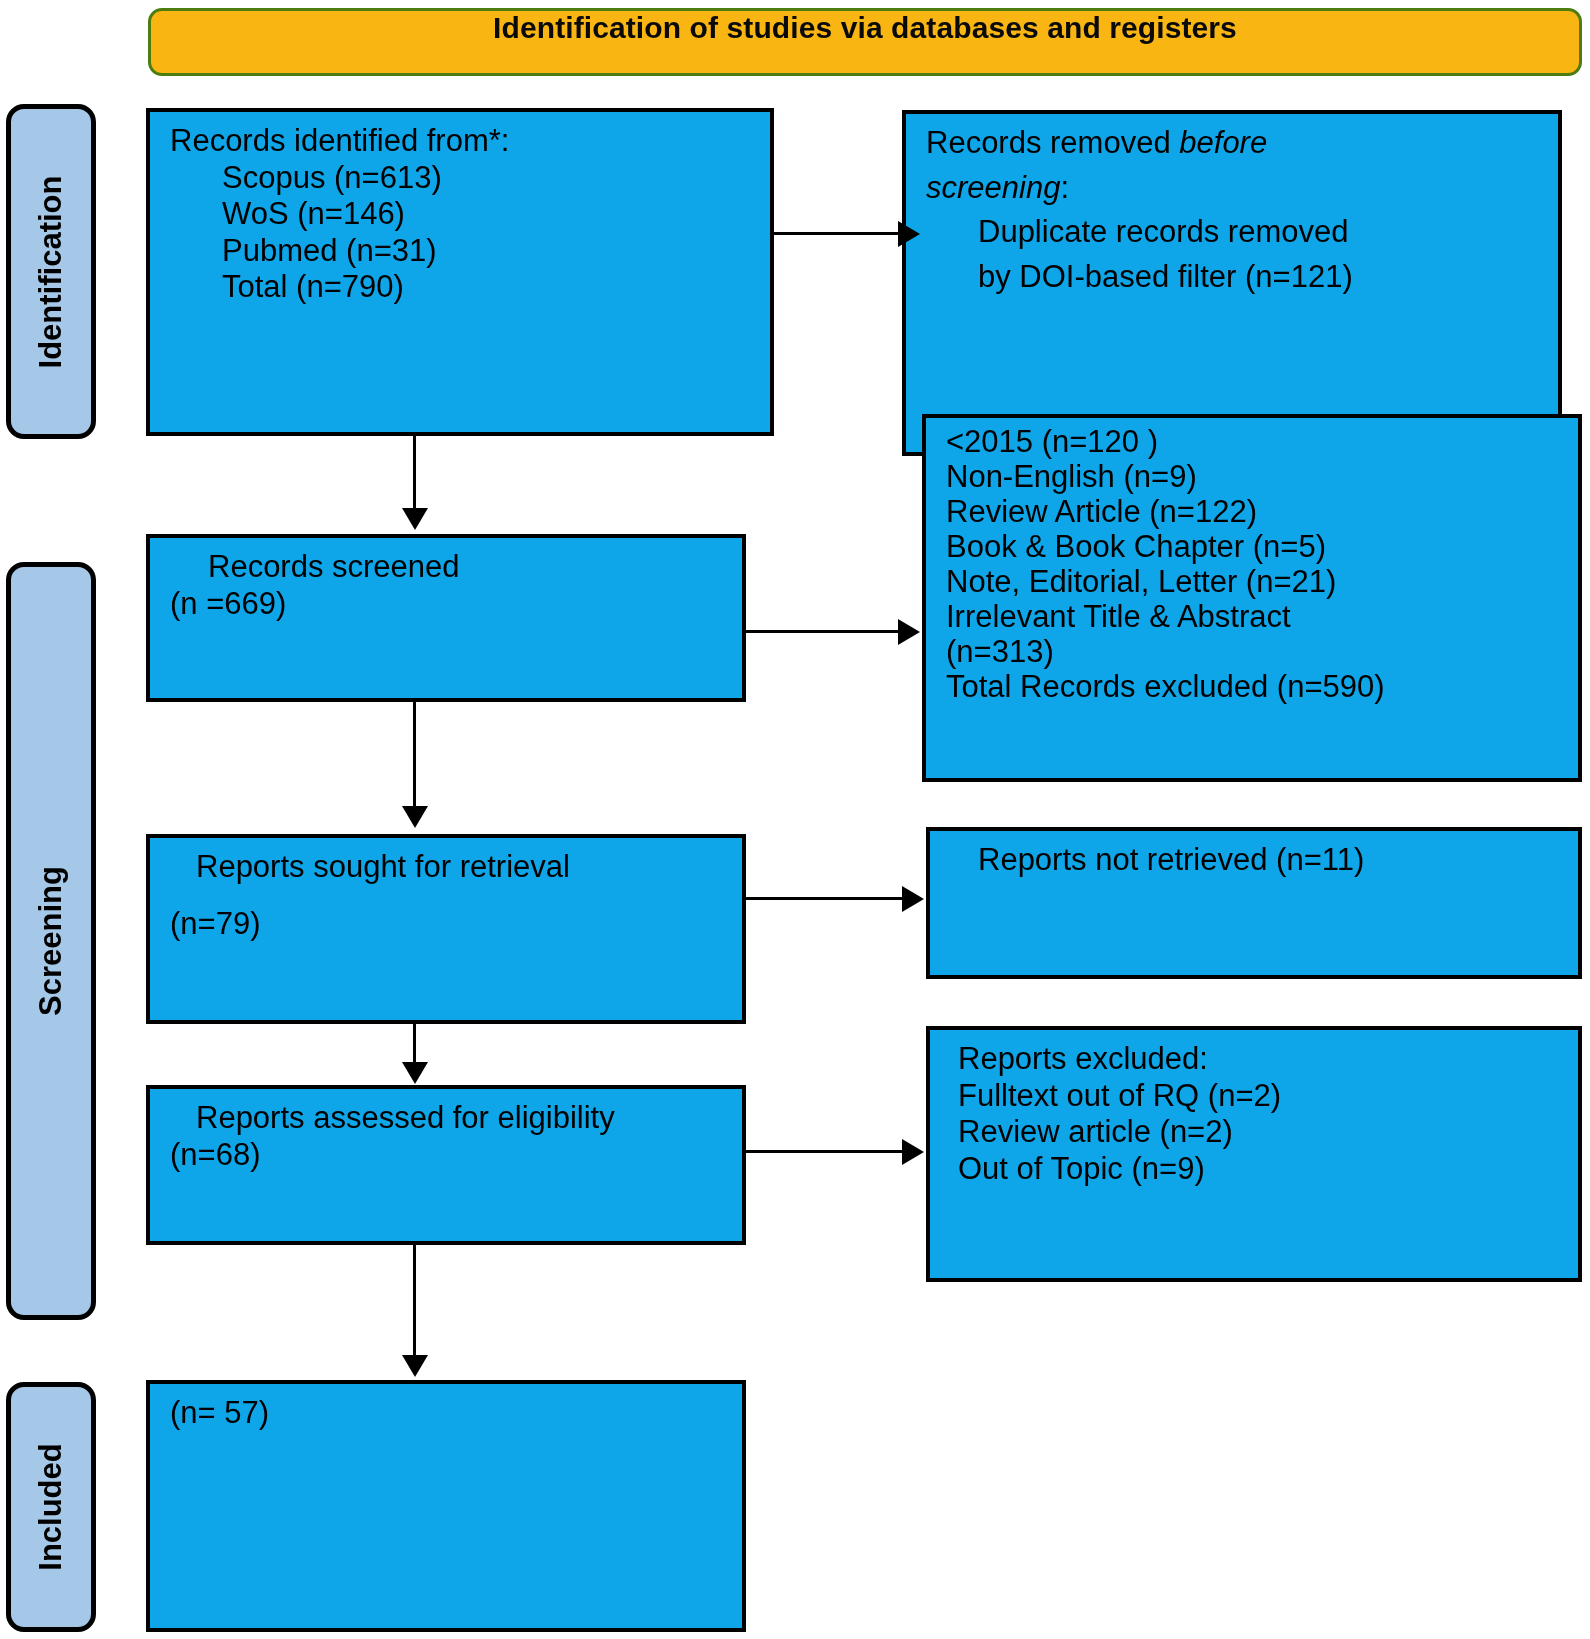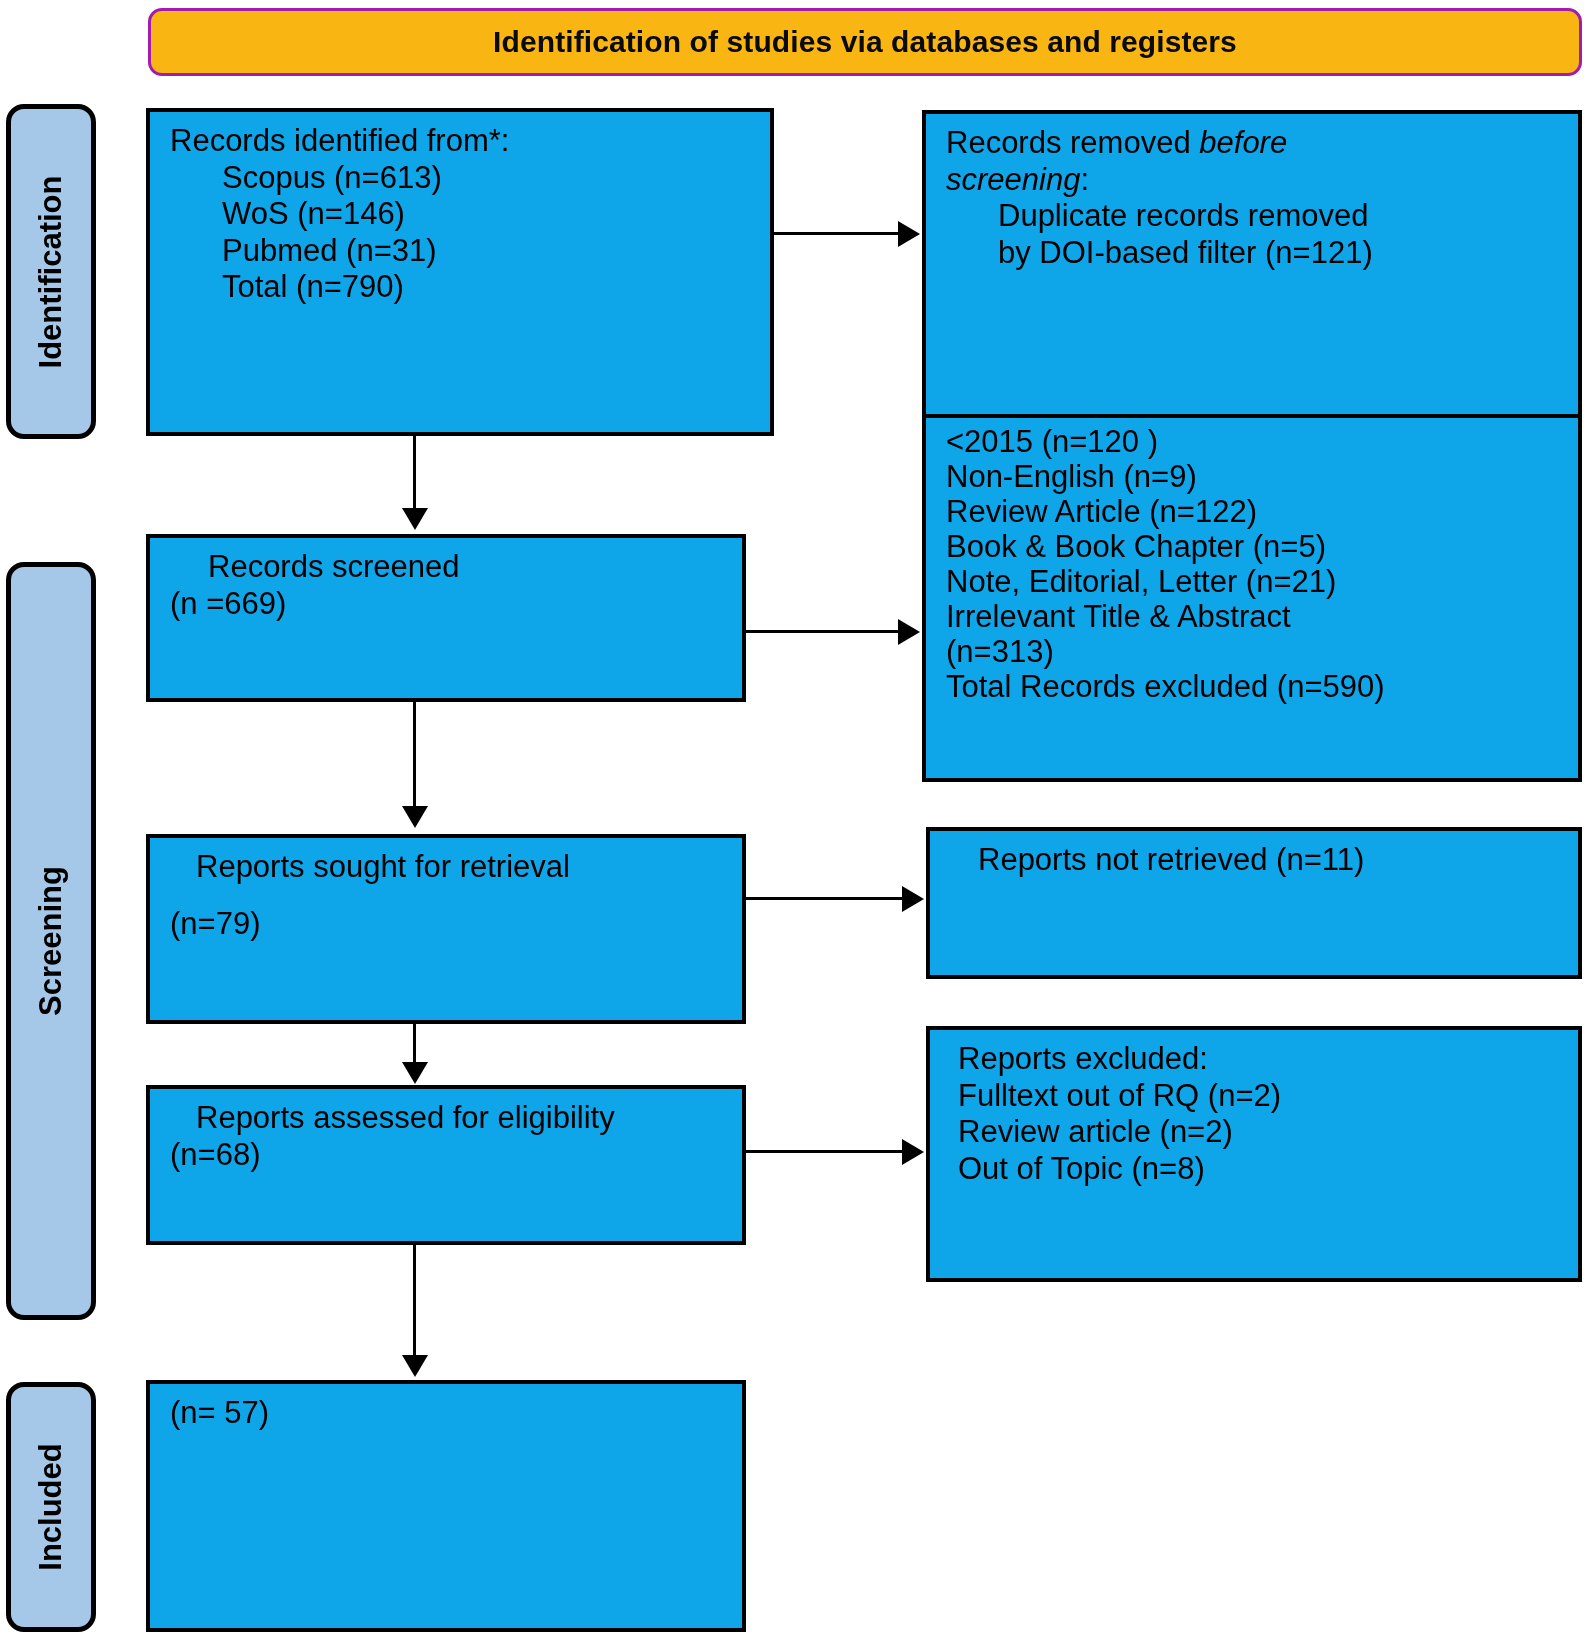--- a/index.html
+++ b/index.html
@@ -1,22 +1,22 @@
 <!DOCTYPE html>
 <html><head>
 <meta charset="utf-8">
 <style>
   html,body{margin:0;padding:0;background:#ffffff;}
   body{font-family:"Liberation Sans",sans-serif;}
   #stage{position:relative;width:1590px;height:1639px;background:#fff;overflow:hidden;}
 
   .banner{
     position:absolute;left:148px;top:8px;width:1434px;height:68px;
-    background:#F9B612;border:3px solid #a21caf;border-radius:14px;
-    box-sizing:border-box;display:flex;align-items:center;justify-content:center;
+    background:#F9B612;border:3px solid #4d7c0f;border-radius:14px;
+    box-sizing:border-box;display:flex;justify-content:center;
   }
   .banner-text{font-size:30px;font-weight:bold;color:#0a0a0a;letter-spacing:.1px;}
 
   .stage-tab{
     position:absolute;left:6px;width:90px;
     background:#A6C8E8;border:5px solid #000;border-radius:18px;
     box-sizing:border-box;display:flex;align-items:center;justify-content:center;
   }
   .stage-tab span{
     transform:rotate(-90deg);white-space:nowrap;
@@ -64,21 +64,21 @@
   </div>
 
   <div class="pbox" style="left:146px;top:108px;width:628px;height:328px;">
     <p>Records identified from*:</p>
     <p class="ind">Scopus (n=613)</p>
     <p class="ind">WoS (n=146)</p>
     <p class="ind">Pubmed (n=31)</p>
     <p class="ind">Total (n=790)</p>
   </div>
 
-  <div class="pbox" style="left:922px;top:110px;width:660px;height:346px;">
+  <div class="pbox" style="left:902px;top:110px;width:660px;height:346px;gap:8px;">
     <p><span>Records removed </span><span class="ital">before</span></p>
     <p><span class="ital">screening</span><span>:</span></p>
     <p class="ind">Duplicate records removed</p>
     <p class="ind">by DOI-based filter (n=121)</p>
   </div>
 
   <div class="pbox tight" style="left:922px;top:414px;width:660px;height:368px;padding-top:6px;">
     <p>&lt;2015 (n=120 )</p>
     <p>Non-English (n=9)</p>
     <p>Review Article (n=122)</p>
@@ -105,21 +105,21 @@
 
   <div class="pbox" style="left:146px;top:1085px;width:600px;height:160px;">
     <p style="padding-left:26px;">Reports assessed for eligibility</p>
     <p>(n=68)</p>
   </div>
 
   <div class="pbox" style="left:926px;top:1026px;width:656px;height:256px;">
     <p style="padding-left:8px;">Reports excluded:</p>
     <p style="padding-left:8px;">Fulltext out of RQ (n=2)</p>
     <p style="padding-left:8px;">Review article (n=2)</p>
-    <p style="padding-left:8px;">Out of Topic (n=8)</p>
+    <p style="padding-left:8px;">Out of Topic (n=9)</p>
   </div>
 
   <div class="pbox" style="left:146px;top:1380px;width:600px;height:252px;">
     <p>(n= 57)</p>
   </div>
 
   <div class="vline" style="left:413px;top:436px;height:72px;"></div>
   <div class="arrow-down" style="left:402px;top:508px;"></div>
 
   <div class="vline" style="left:413px;top:702px;height:104px;"></div>

